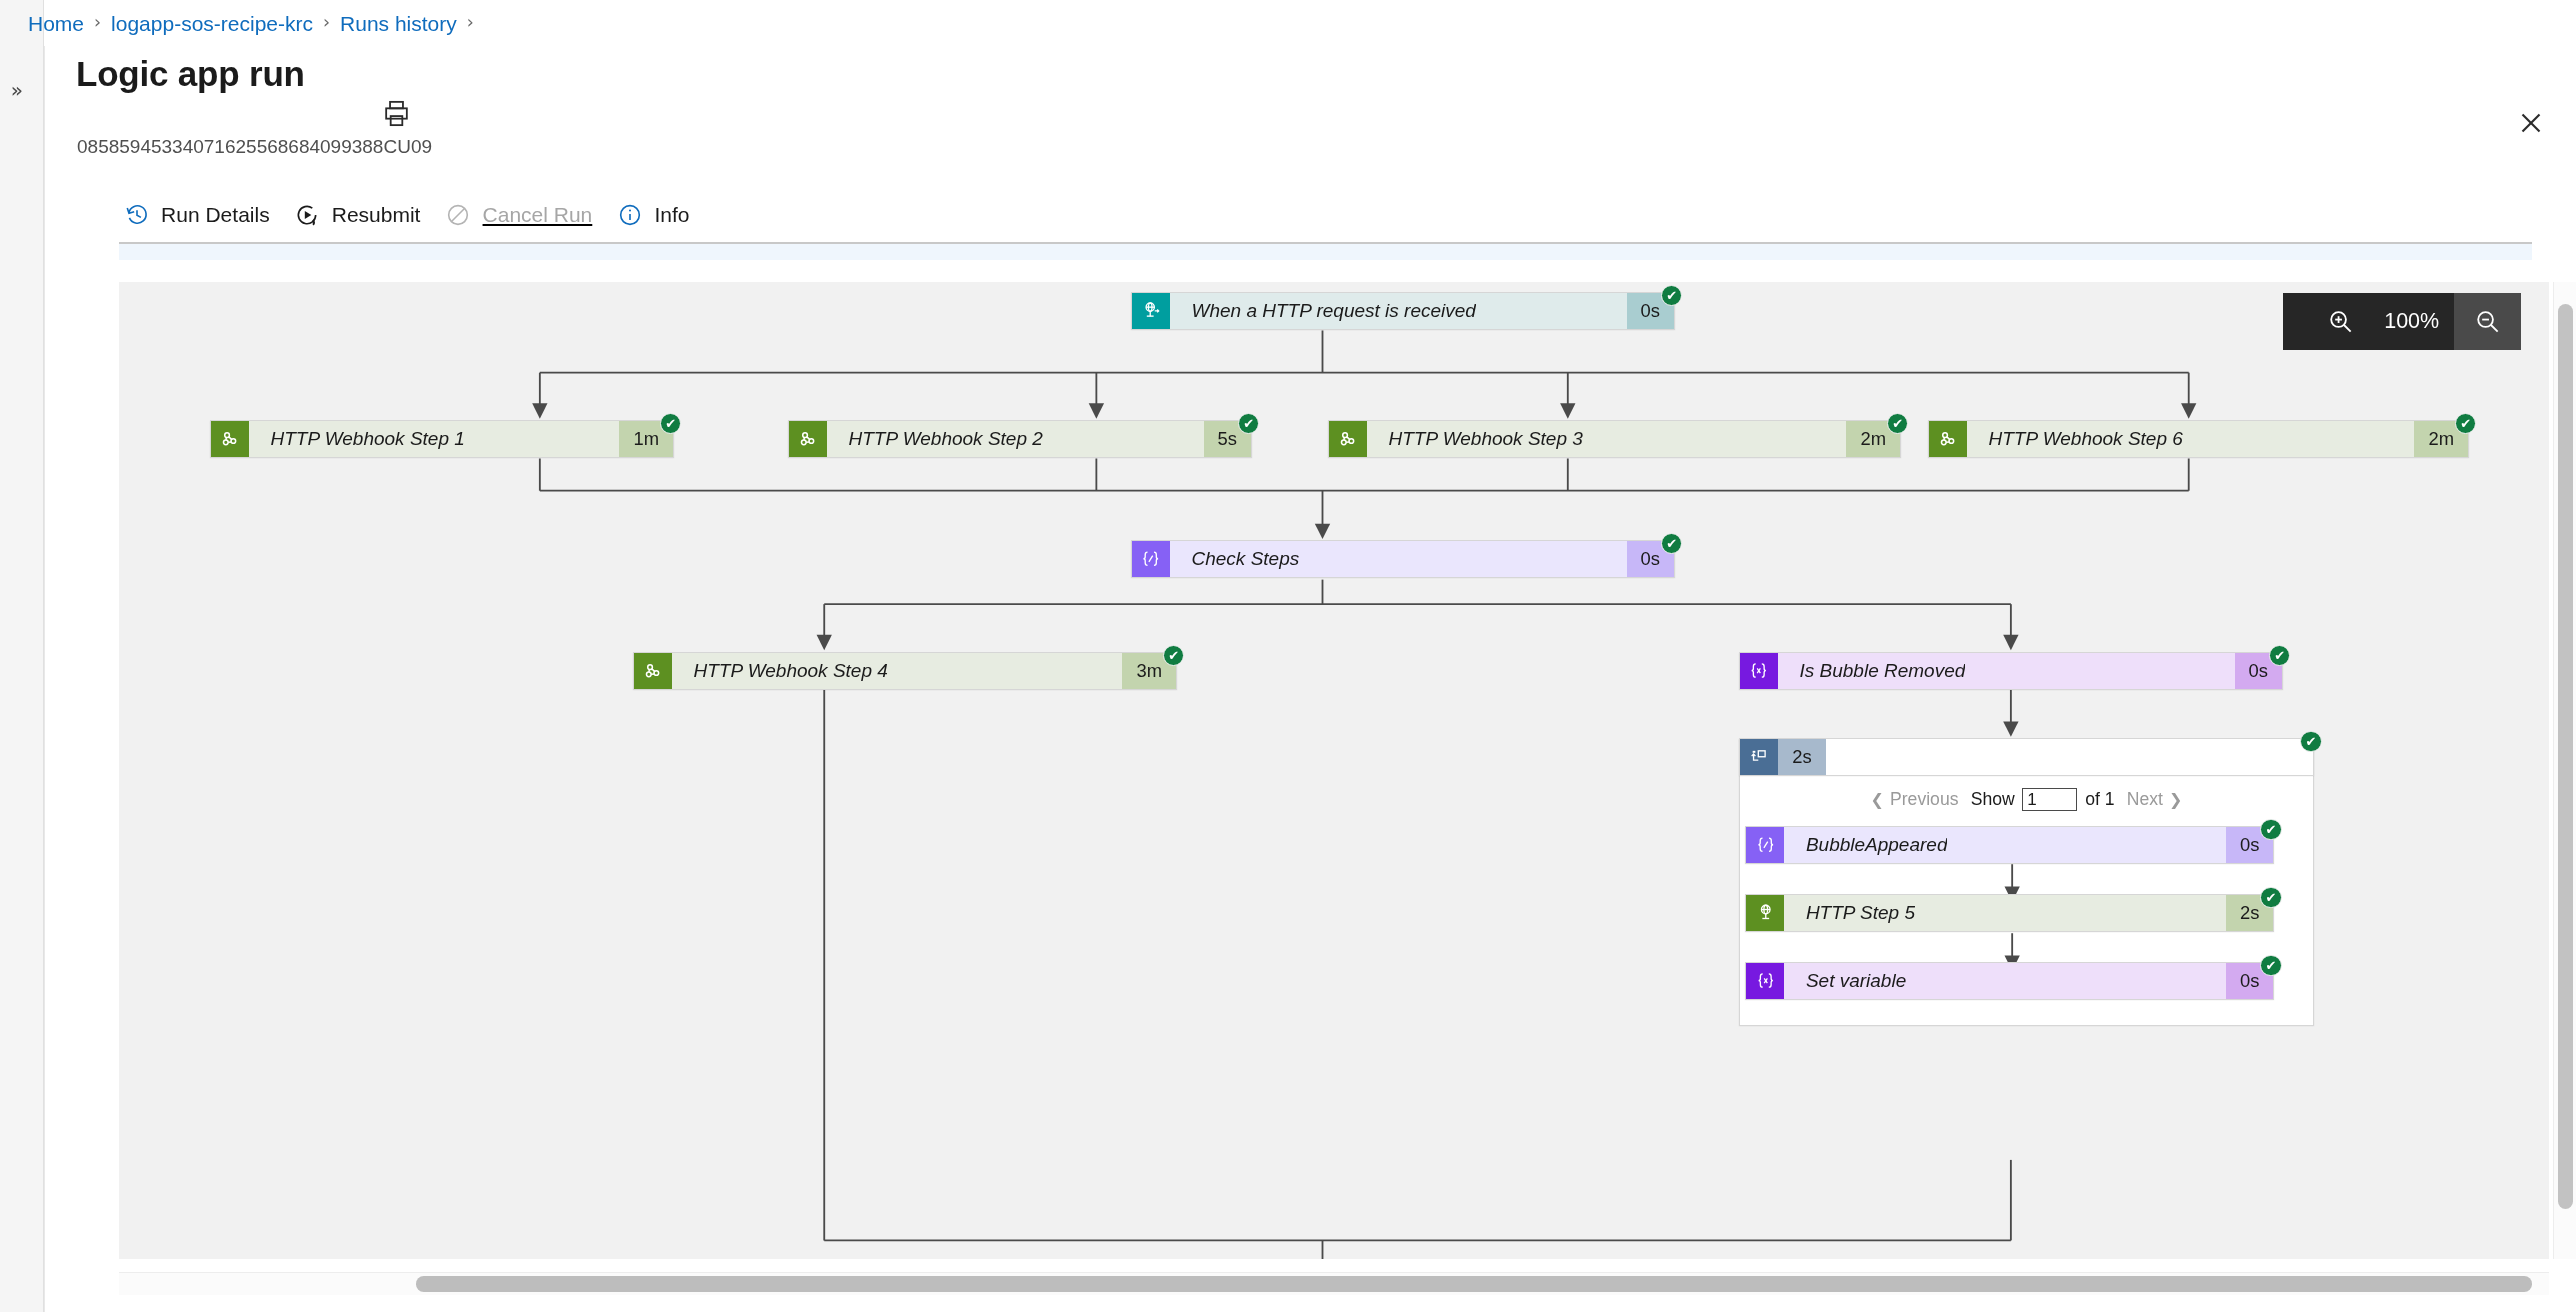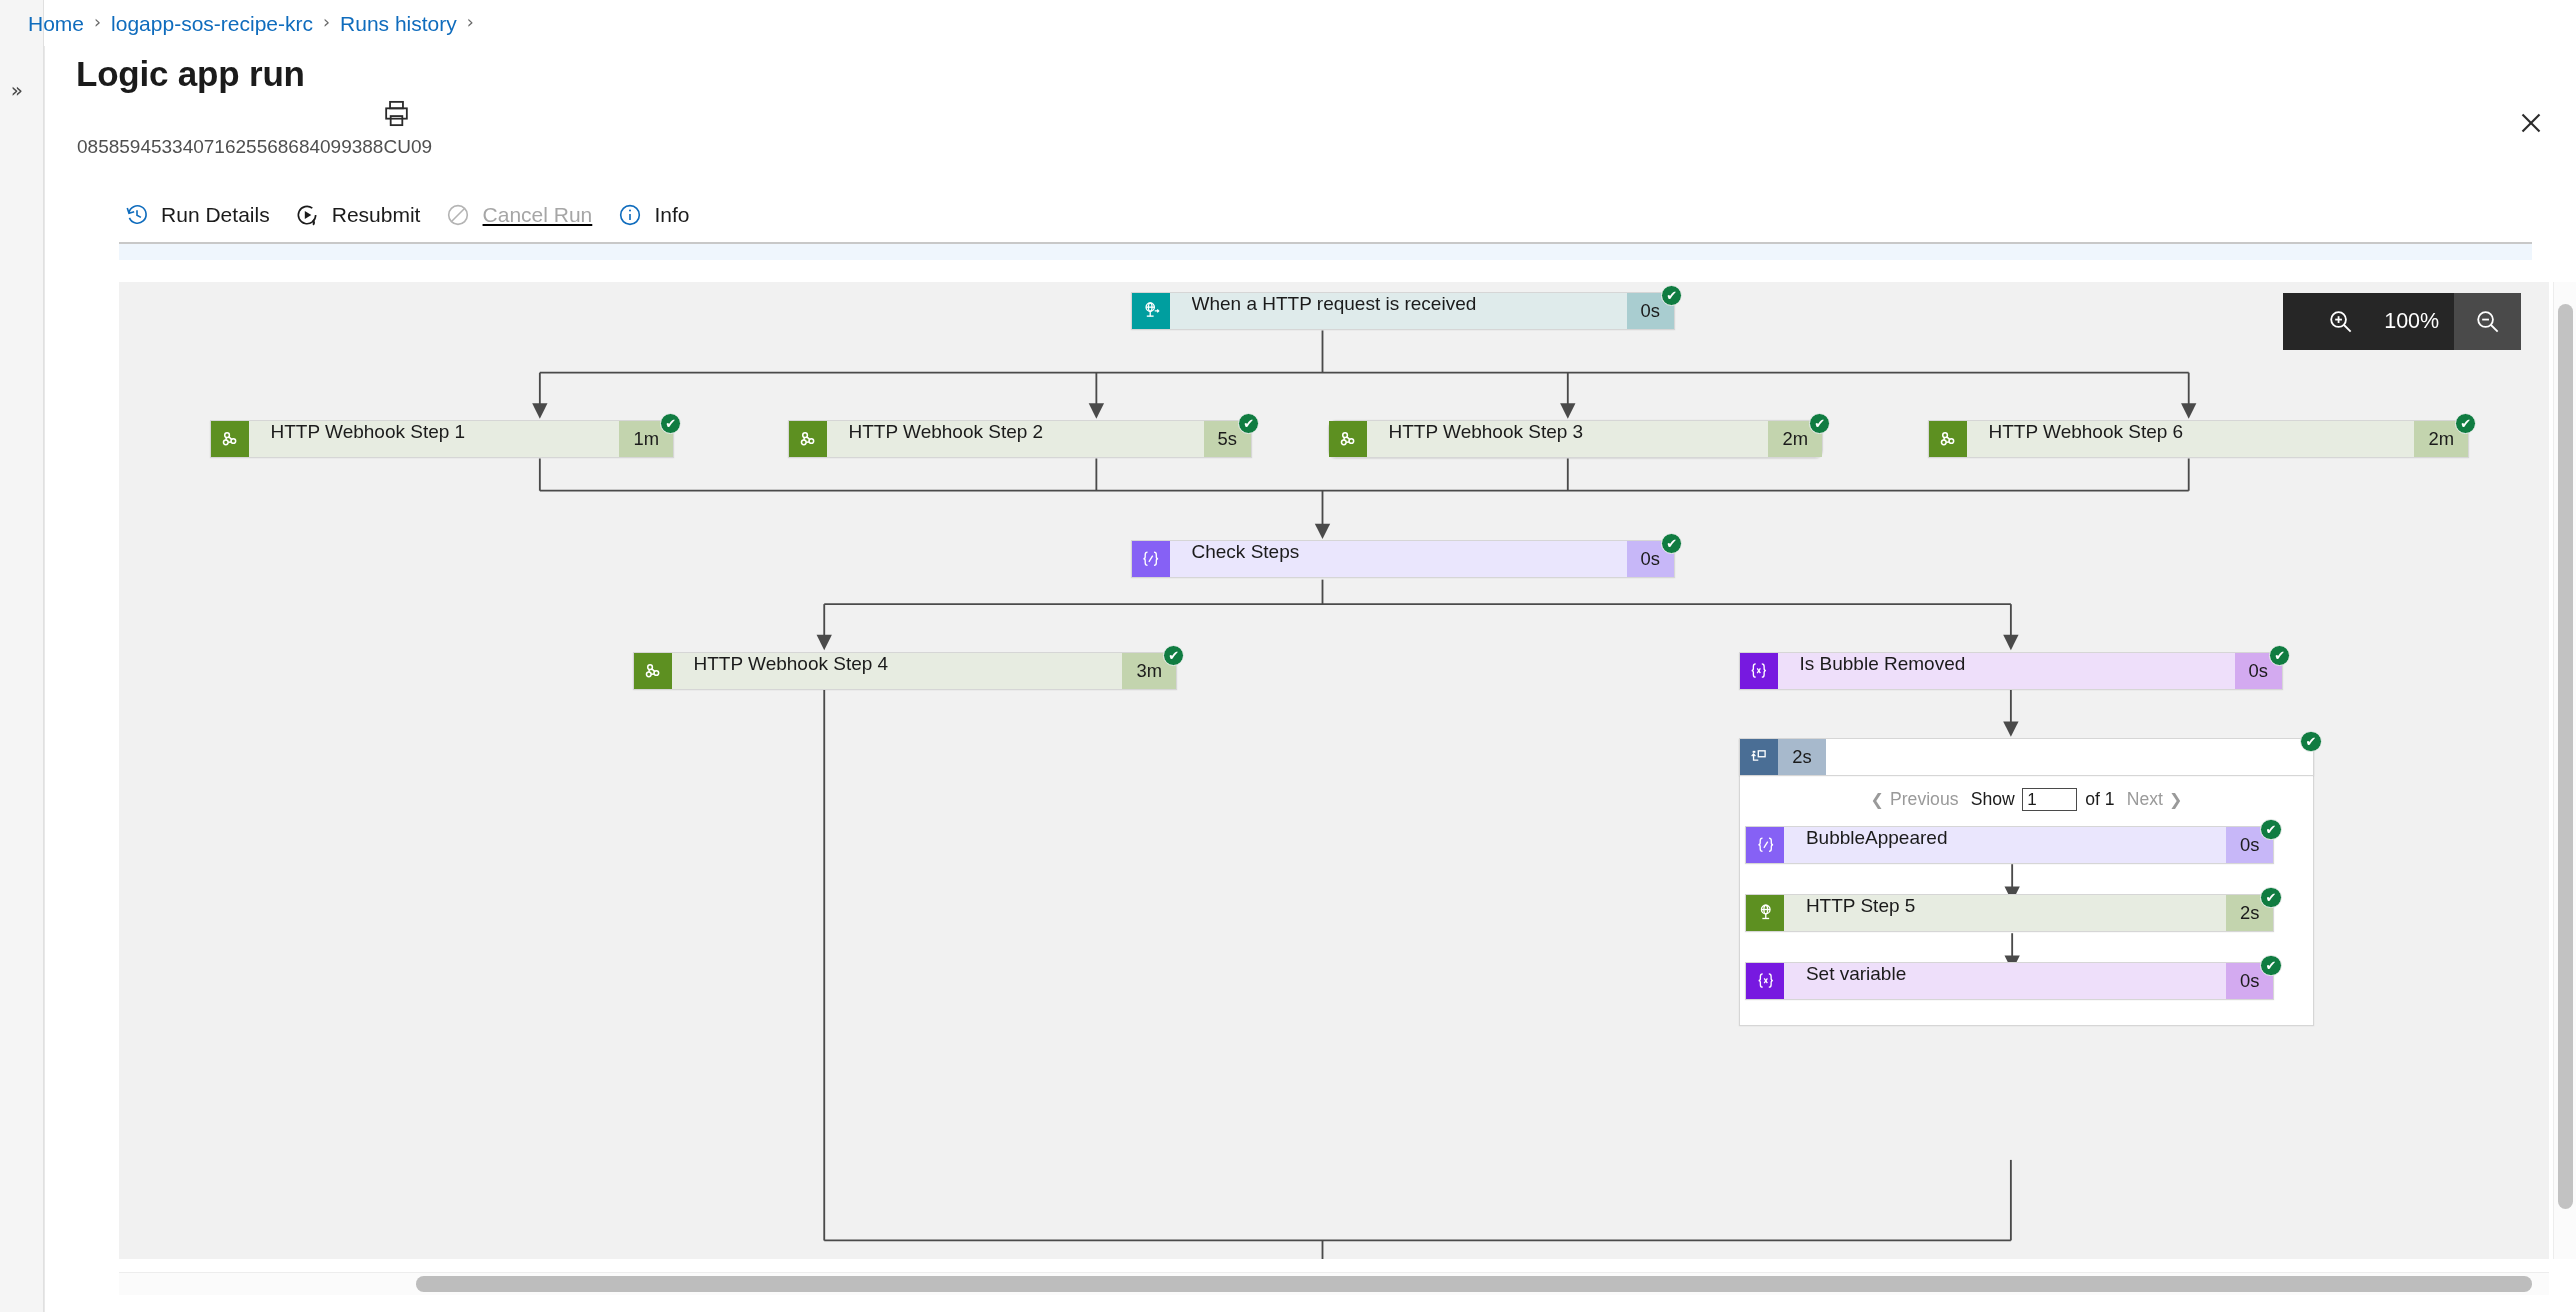--- a/index.html
+++ b/index.html
@@ -90,22 +90,22 @@
   .node {
     position: absolute; display: flex; align-items: stretch;
     border: 0.8px solid #d6d6d6; height: 38px;
     box-shadow: 0 0.5px 1.4px rgba(0,0,0,0.10);
   }
   .node-icon {
     width: 38px; flex: 0 0 38px;
     display: flex; align-items: center; justify-content: center;
   }
   .node-body {
-    flex: 1 1 auto; display: flex; 
-    padding-left: 21.5px; min-width: 0;
+    flex: 1 1 auto; display: flex; align-items: center;
+    padding-left: 21.5px; min-width: 0; font-style: italic;
   }
   .node-title {
     font-size: 19px; color: #1b1b1b; white-space: nowrap;
     overflow: hidden; text-overflow: ellipsis;
   }
   .node-dur {
     flex: 0 0 auto; min-width: 43px; padding: 0 14px;
     display: flex; align-items: center; justify-content: center;
     font-size: 18.4px; color: #1b1b1b;
   }
@@ -389,21 +389,21 @@
               <path d="M8.2 10.5 7.8 13.4"></path>
           </svg>
         </div>
         <div class="node-body">
           <span class="node-title">HTTP Webhook Step 2</span>
         </div>
         <div class="node-dur">5s</div>
         <div class="status-dot">✔</div>
       </div>
 
-      <div class="node t-webhook" style="left:1209px; top:138px; width:495px;border-radius:8px;">
+      <div class="node t-webhook" style="left:1209px; top:138px; width:573px;">
         <div class="node-icon">
           <svg viewBox="0 0 24 24" width="21.5" height="21.5" fill="none" stroke="#ffffff" stroke-width="1.7">
             <circle cx="9" cy="8" r="2.6"></circle>
               <circle cx="16" cy="14.5" r="2.6"></circle>
               <circle cx="7.6" cy="16" r="2.6"></circle>
             <path d="M10.6 9.6 14.4 13"></path>
               <path d="M13.6 15.6 10.2 16"></path>
               <path d="M8.2 10.5 7.8 13.4"></path>
           </svg>
         </div>

